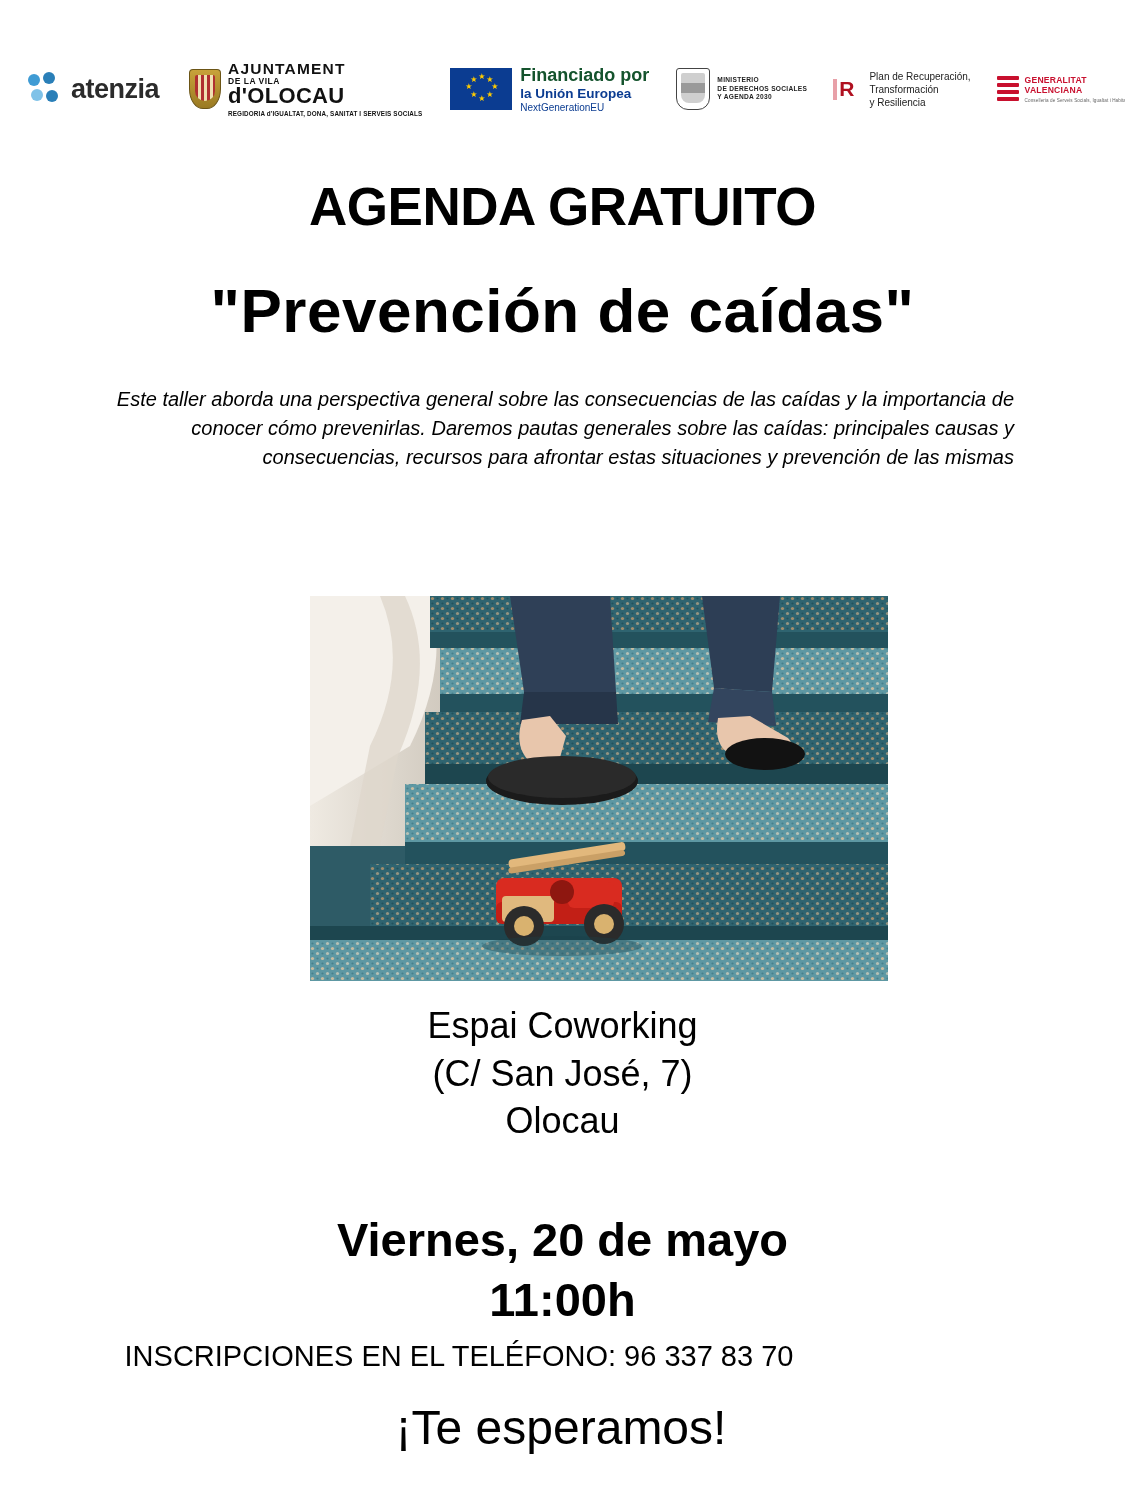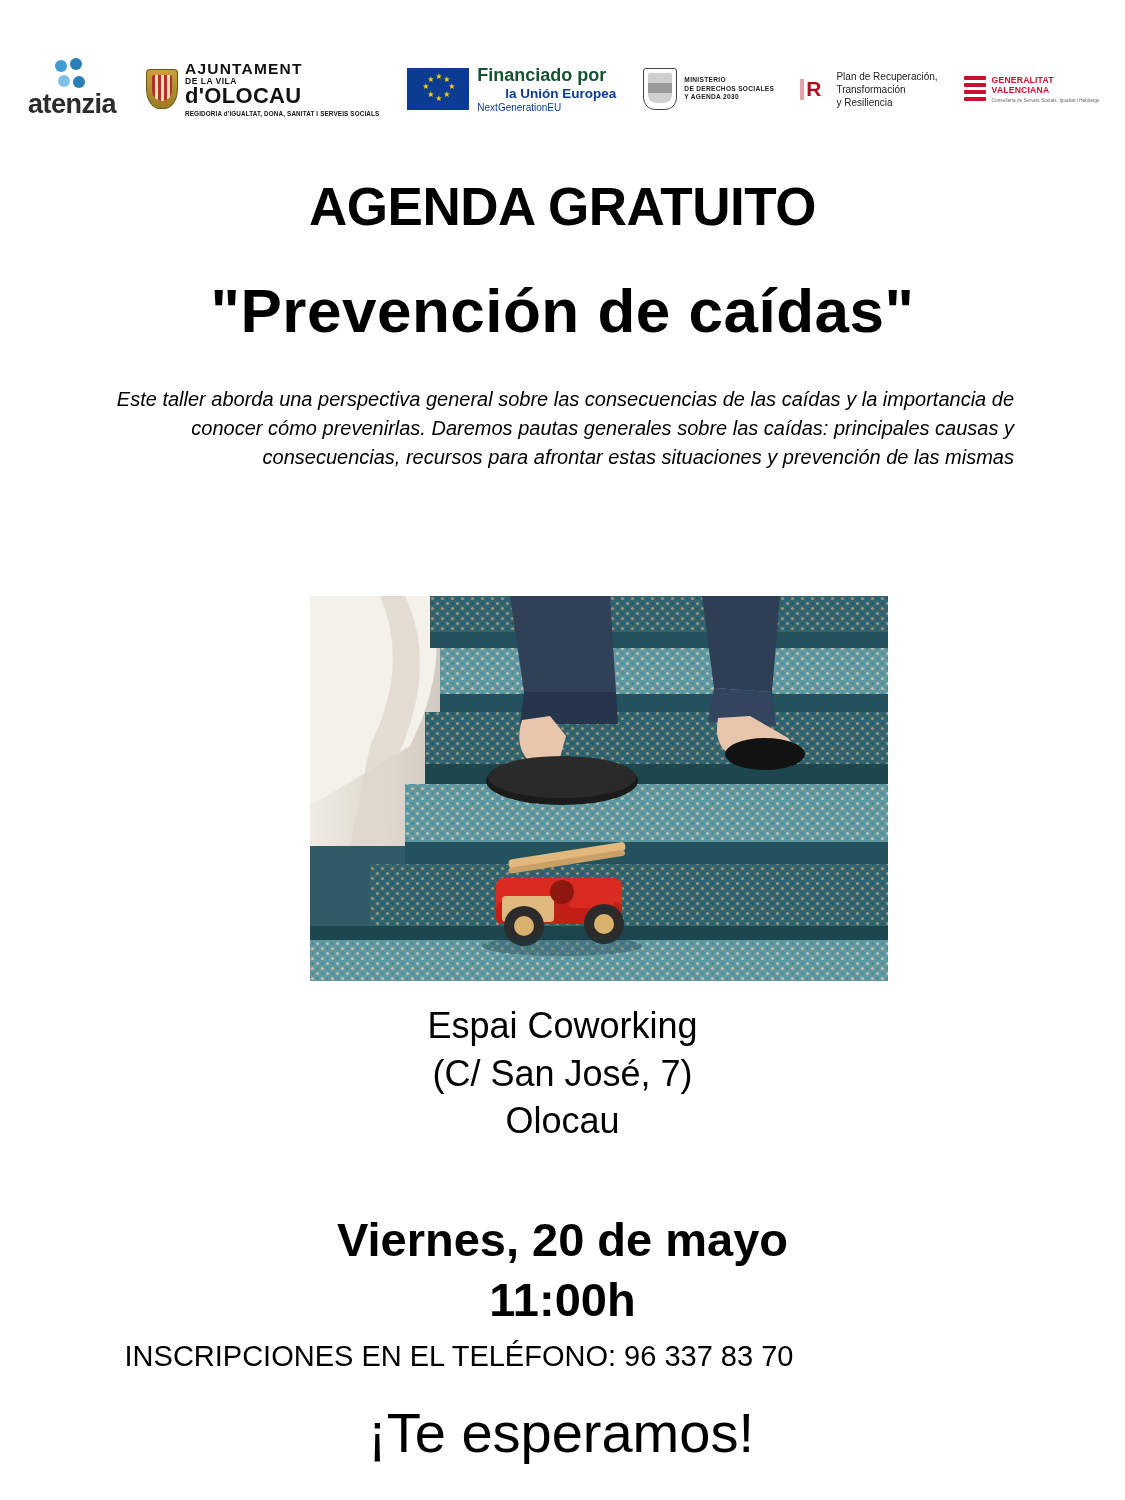--- a/index.html
+++ b/index.html
@@ -28,21 +28,21 @@
     gap: 0px;
   }
   .logo {
     display: flex;
     align-items: center;
     height: 62px;
     flex: none;
   }
 
   
-  .logo-atenzia { gap: 9px; padding-right: 16px; flex-direction: column; }
+  .logo-atenzia { gap: 9px; padding-right: 16px; }
   .atenzia-mark {
     width: 34px; height: 34px;
     position: relative;
   }
   .atenzia-mark span {
     position: absolute;
     background: #3f9bd4;
     border-radius: 50%;
   }
   .atenzia-mark span:nth-child(1){ width:12px;height:12px;left:0;top:2px;}
@@ -86,21 +86,21 @@
     flex: none;
   }
   .eu-flag .star {
     position: absolute;
     color: #ffcc00;
     font-size: 8px;
     line-height: 8px;
   }
   .eu-text { line-height: 1.18; }
   .eu-l1 { font-size: 18px; font-weight: bold; color:#14532d; }
-  .eu-l2 { font-size: 13.5px; font-weight: bold; color:#0b3c91;margin-left:28px; }
+  .eu-l2 { font-size: 13.5px; font-weight: bold; color:#0b3c91; }
   .eu-l3 { font-size: 10px; color:#0b3c91; }
 
   
   .logo-ministerio { gap: 7px; padding: 0 13px; }
   .esc-gov {
     width: 32px; height: 40px;
     border: 1px solid #444;
     border-radius: 3px 3px 12px 12px;
     background: #fff;
     position: relative;
@@ -207,21 +207,21 @@
     top: 1340px;
     left: 0; width: 918px;
     text-align: center;
     font-size: 29px;
   }
   .closing {
     position: absolute;
     top: 1400px;
     left: 0; width: 1122px;
     text-align: center;
-    font-size: 56px;
+    font-size: 48px;
   }
 </style>
 </head>
 <body>
 
 <div class="logo-bar">
 
   <div class="logo logo-atenzia">
     <div class="atenzia-mark">
       <span></span>

